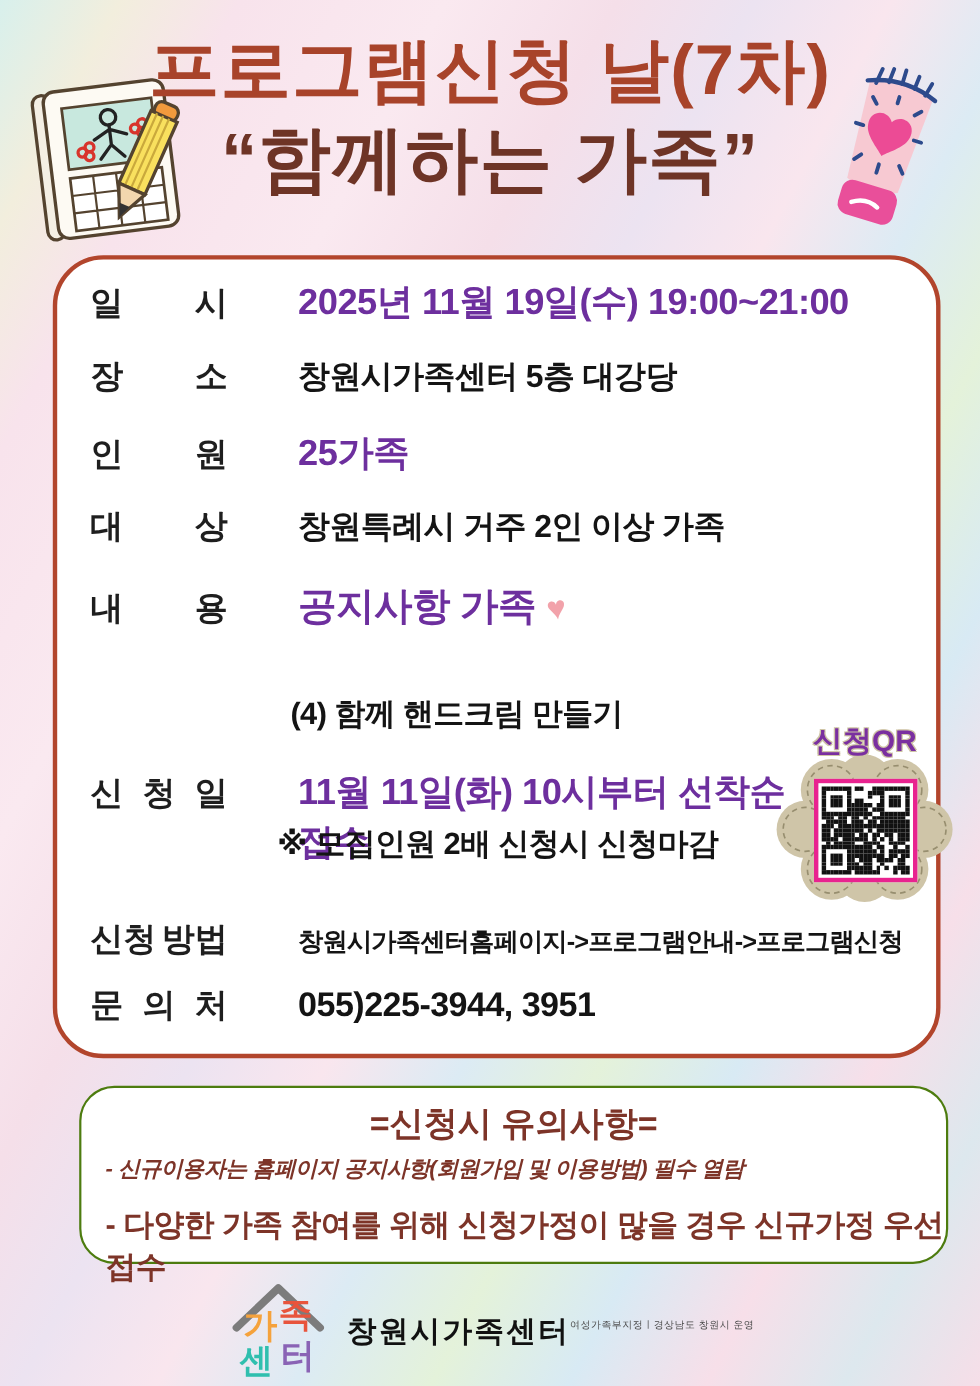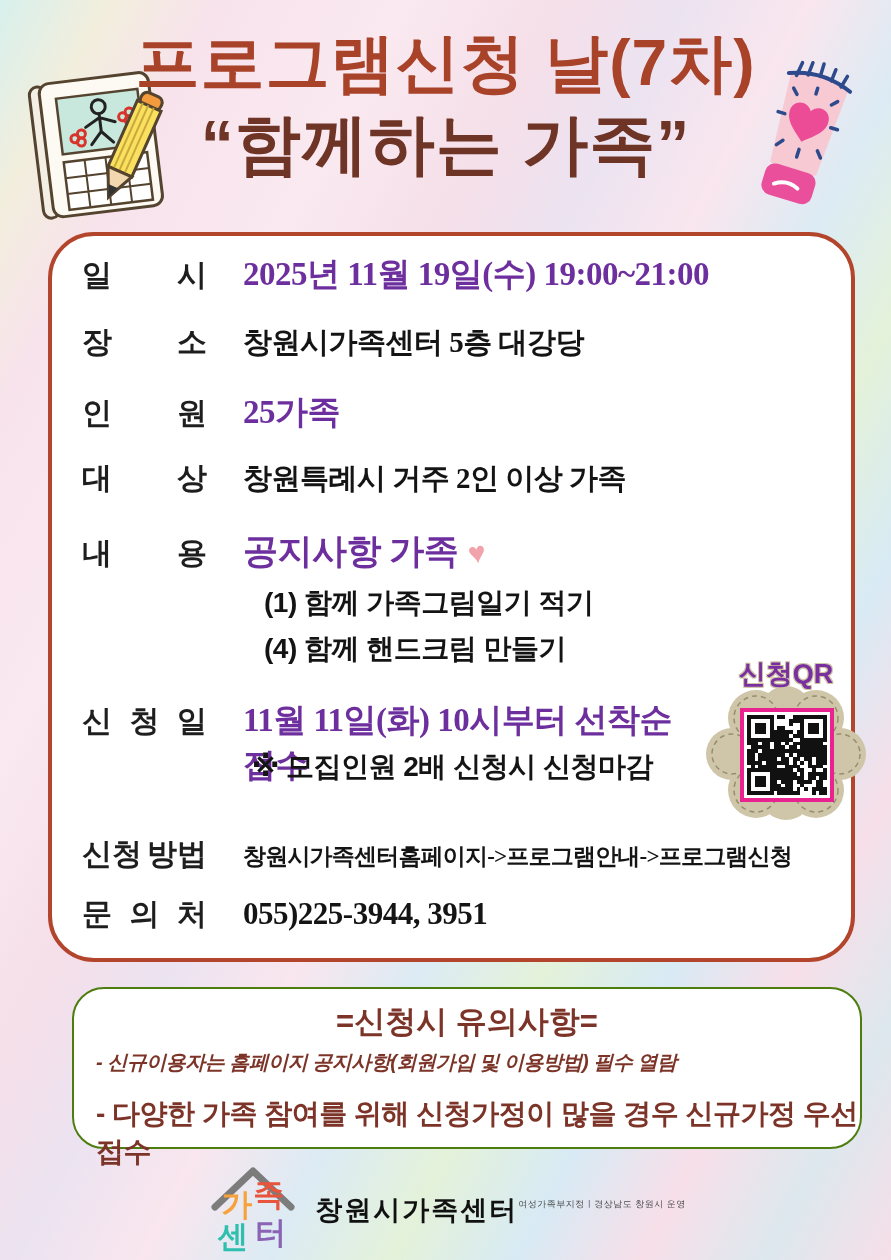--- a/index.html
+++ b/index.html
@@ -20,21 +20,21 @@
     font-size:66px;font-weight:900;color:#6e3426;letter-spacing:1px;}
   .icon-left{position:absolute;left:22px;top:62px;}
   .icon-right{position:absolute;left:733px;top:58px;}
 
   
   .card{position:absolute;left:48px;top:232px;width:807px;height:730px;
     background:#fff;border:4px solid #b2452c;border-radius:46px;box-sizing:border-box;}
   .row{position:absolute;left:30px;right:26px;display:flex;align-items:baseline;}
   .lbl{display:flex;justify-content:space-between;width:125px;flex:0 0 125px;
     font-size:30px;font-weight:700;color:#1e1e1e;}
-  .val{margin-left:36px;font-size:29px;color:#141414;font-weight:600;letter-spacing:-0.5px;font-family:Liberation Serif, serif;}
+  .val{margin-left:64px;font-size:29px;color:#141414;font-weight:600;letter-spacing:-0.5px;}
   .val.purple{color:#6d2f9e;font-weight:800;}
   .val.big{font-size:33px;}
   .subline{position:absolute;left:212px;font-size:28px;color:#141414;font-weight:600;letter-spacing:-0.5px;}
   .noteline{position:absolute;left:200px;font-size:28px;color:#141414;font-weight:600;letter-spacing:-0.5px;text-align:right;}
   .heart{font-size:30px;color:#f2a2aa;margin-left:10px;transform:rotate(-8deg);display:inline-block;}
   .method{font-size:23px;letter-spacing:-0.8px;}
 
   
   .qr-wrap{position:absolute;left:648px;top:420px;width:172px;height:168px;}
   .qr-label{position:absolute;top:0;left:0;width:100%;text-align:center;
@@ -169,21 +169,20 @@
     </div>
 
     <div class="row" style="top:292px">
       <div class="lbl">
           <span>내</span>
           <span>용</span>
         </div>
       <div class="val purple big" style="font-size:35px">공지사항 가족</div>
       <span class="heart">♥</span>
     </div>
-    <div class="subline" style="top:348px">(1) 함께 가족그림일기 적기</div>
     <div class="subline" style="top:394px">(4) 함께 핸드크림 만들기</div>
 
     <div class="row" style="top:462px">
       <div class="lbl">
           <span>신</span>
           <span>청</span>
           <span>일</span>
         </div>
       <div class="val purple big" style="max-width:450px">11월 11일(화) 10시부터 선착순접수</div>
     </div>

